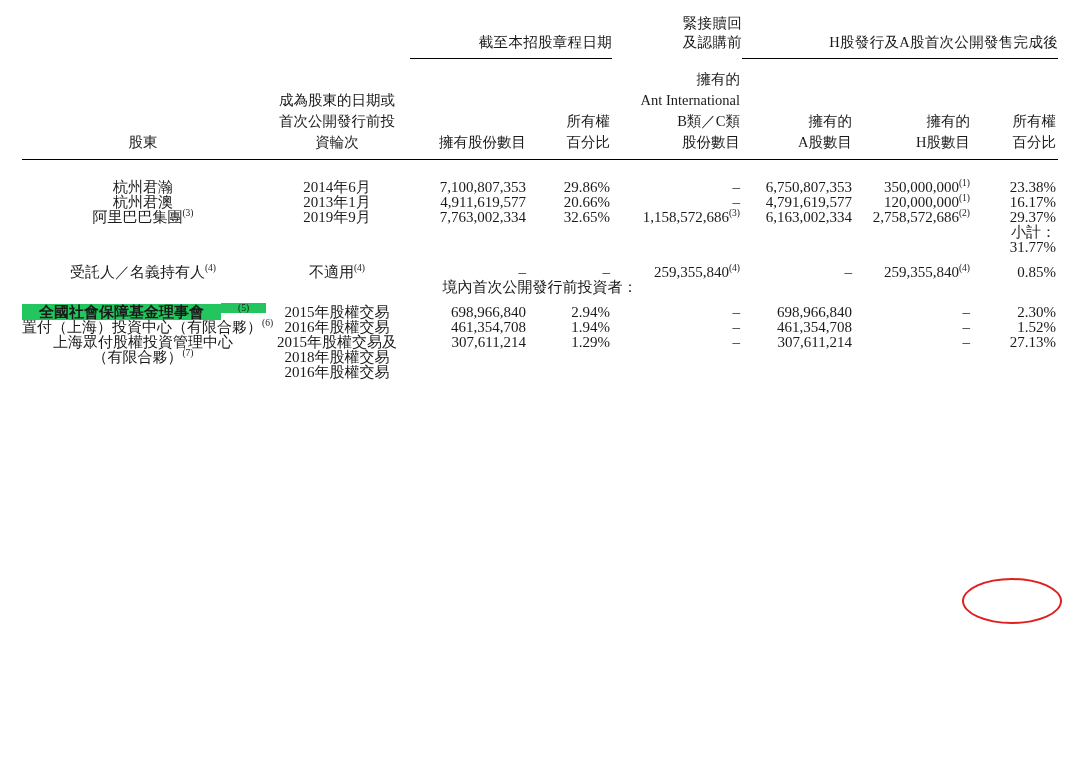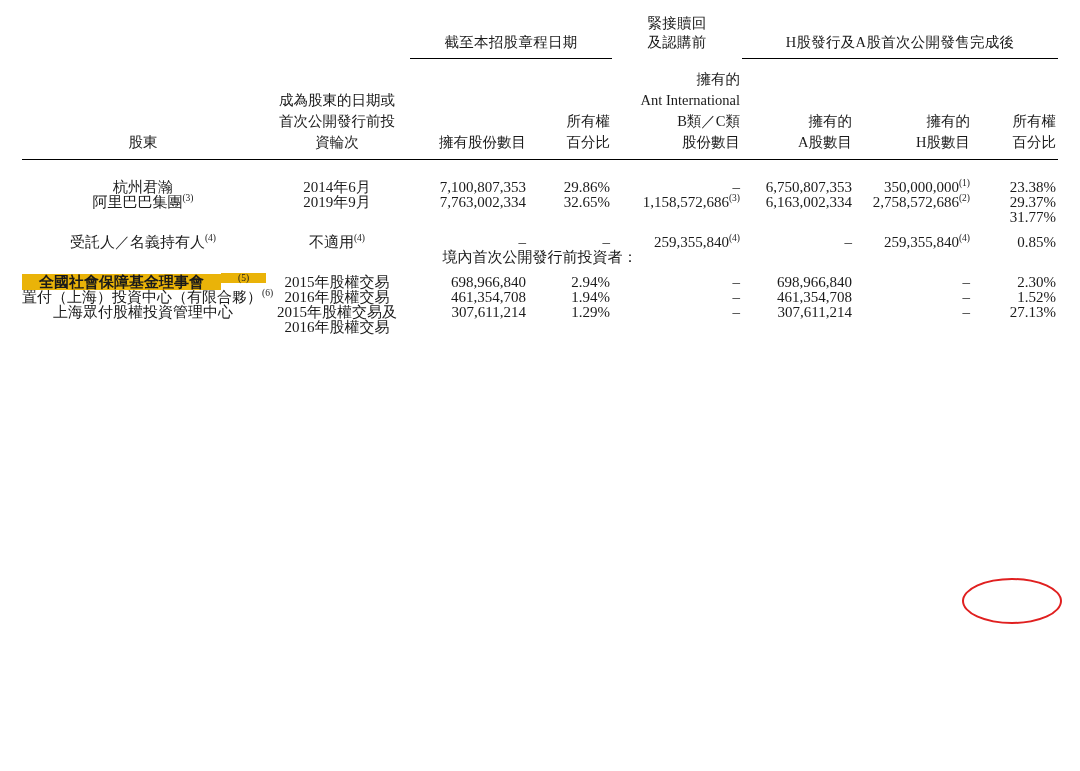--- a/index.html
+++ b/index.html
@@ -38,21 +38,21 @@
   col.c-holder   { width: 242px; }
   col.c-date     { width: 146px; }
   col.c-shares   { width: 118px; }
   col.c-pct1     { width: 84px;  }
   col.c-antb     { width: 130px; }
   col.c-ashare   { width: 112px; }
   col.c-hshare   { width: 118px; }
   col.c-pct2     { width: 86px;  }
 
   .grp-head {
-    text-align: center;
+    text-align: right;
     font-weight: bold;
     font-size: 14.5px;
     padding-bottom: 4px;
     letter-spacing: 0.3px;
   }
 
   .colhead {
     font-weight: bold;
     font-size: 14.5px;
     line-height: 1.45;
@@ -82,21 +82,21 @@
   .sup {
     font-size: 9.5px;
     vertical-align: super;
     line-height: 0;
   }
   .gap-row td { height: 20px; padding: 0; }
   .gap-row-sm td { height: 10px; padding: 0; }
 
   .bold { font-weight: bold; }
   .highlight {
-    background: #eab308;
+    background: #22c55e;
     padding: 0 17px;
   }
   .indent { padding-left: 22px; }
 
   .ellipse {
     position: absolute;
     border: 2.4px solid #e02020;
     border-radius: 50%;
     pointer-events: none;
   }
@@ -200,35 +200,49 @@
       <td class="l"><span>杭州君瀚</span></td>
       <td class="l">2014年6月</td>
       <td class="num">7,100,807,353</td>
       <td class="num">29.86%</td>
       <td class="num">–</td>
       <td class="num">6,750,807,353</td>
       <td class="num"><span>350,000,000</span><span class="sup">(1)</span></td>
       <td class="num">23.38%</td>
     </tr>
 
+    <tr class="body-row tight">
+      <td class="l"><span>杭州君澳</span></td>
+      <td class="l">2013年1月</td>
+      <td class="num">4,911,619,577</td>
+      <td class="num">20.66%</td>
+      <td class="num">–</td>
+      <td class="num">4,791,619,577</td>
+      <td class="num"><span>120,000,000</span><span class="sup">(1)</span></td>
+      <td class="num">16.17%</td>
+    </tr>
 
     <tr class="body-row tight">
       <td class="l"><span>阿里巴巴集團</span><span class="sup">(3)</span></td>
       <td class="l">2019年9月</td>
       <td class="num">7,763,002,334</td>
       <td class="num">32.65%</td>
       <td class="num"><span>1,158,572,686</span><span class="sup">(3)</span></td>
       <td class="num">6,163,002,334</td>
       <td class="num"><span>2,758,572,686</span><span class="sup">(2)</span></td>
       <td class="num">29.37%</td>
     </tr>
 
 
     <tr class="body-row tight">
       <td colspan="7"></td>
+      <td class="num">小計：</td>
+    </tr>
+    <tr class="body-row tight">
+      <td colspan="7"></td>
       <td class="num">31.77%</td>
     </tr>
 
     <tr class="gap-row-sm">
           <td colspan="8"></td>
         </tr>
 
     <tr class="body-row">
       <td class="l"><span>受託人／名義持有人</span><span class="sup">(4)</span></td>
       <td class="l"><span>不適用</span><span class="sup">(4)</span></td>
@@ -274,20 +288,30 @@
       <td class="l"><span>上海眾付股權投資管理中心</span></td>
       <td class="l">2015年股權交易及</td>
       <td class="num">307,611,214</td>
       <td class="num">1.29%</td>
       <td class="num">–</td>
       <td class="num">307,611,214</td>
       <td class="num">–</td>
       <td class="num">27.13%</td>
     </tr>
 
+    <tr class="body-row tight">
+      <td class="l indent"><span>（有限合夥）</span><span class="sup">(7)</span></td>
+      <td class="l">2018年股權交易</td>
+      <td class="num"></td>
+      <td class="num"></td>
+      <td class="num"></td>
+      <td class="num"></td>
+      <td class="num"></td>
+      <td class="num"></td>
+    </tr>
 
 
     <tr class="body-row tight">
       <td class="l"></td>
       <td class="l">2016年股權交易</td>
       <td class="num"></td>
       <td class="num"></td>
       <td class="num"></td>
       <td class="num"></td>
       <td class="num"></td>

